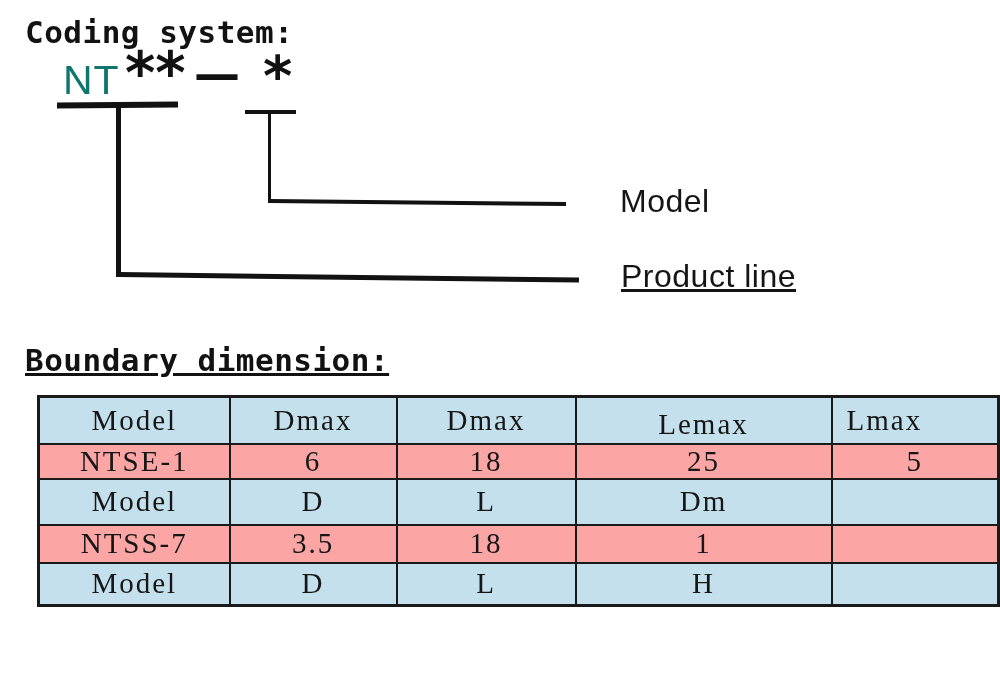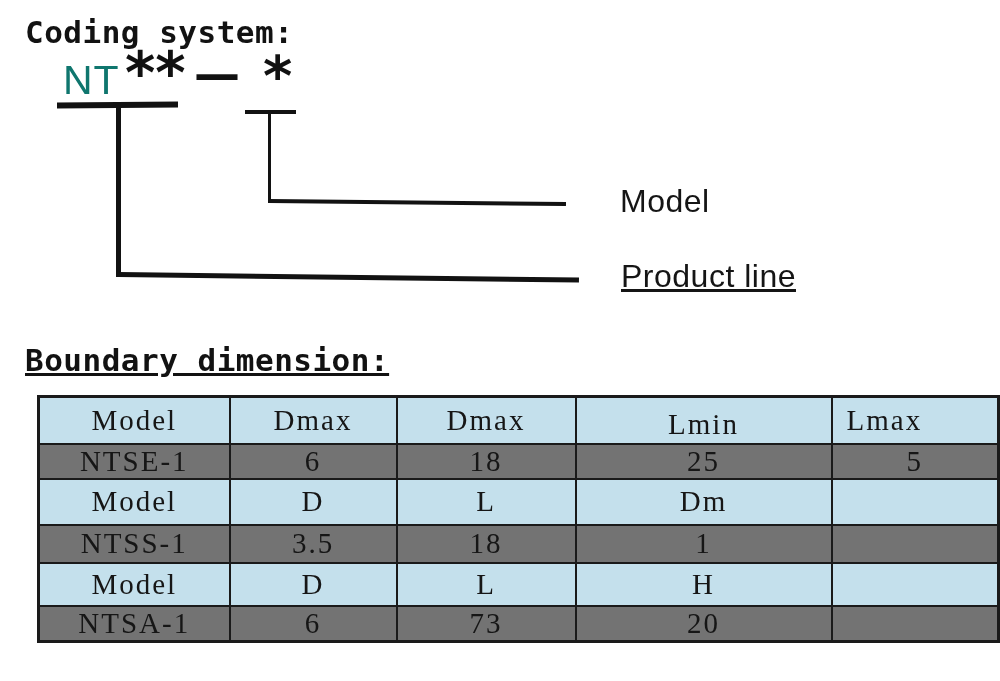--- a/index.html
+++ b/index.html
@@ -102,21 +102,21 @@
     vertical-align: middle;
     font-family: "Liberation Serif", serif;
     font-size: 29px;
     letter-spacing: 2px;
     color: #161616;
     padding: 0;
     overflow: hidden;
     white-space: nowrap;
   }
   tr.row-blue td { background: #c4e0ec; }
-  tr.row-white td { background: #737373; }
+  tr.row-white td { background: #fca5a5; }
   #dim-table td.cell-lmin-header { padding-top: 9px; }
   #dim-table td.cell-lmax-header { text-align: left; padding-left: 14px; }
 </style>
 </head>
 <body>
 
 <div id="page">
 
   <div id="coding-title" class="abs section-title">Coding system:</div>
 
@@ -147,54 +147,47 @@
       <col style="width:167px">
       <col style="width:179px">
       <col style="width:256px">
       <col style="width:167px">
     </colgroup>
     <tbody>
       <tr class="row-blue" style="height:47px">
         <td>Model</td>
         <td>Dmax</td>
         <td>Dmax</td>
-        <td class="cell-lmin-header">Lmin</td>
+        <td class="cell-lmin-header">Lemax</td>
         <td class="cell-lmax-header">Lmax</td>
       </tr>
       <tr class="row-white" style="height:35px">
         <td>NTSE-1</td>
         <td>6</td>
         <td>18</td>
         <td>25</td>
         <td>5</td>
       </tr>
       <tr class="row-blue" style="height:46px">
         <td>Model</td>
         <td>D</td>
         <td>L</td>
         <td>Dm</td>
         <td></td>
       </tr>
       <tr class="row-white" style="height:38px">
-        <td>NTSS-1</td>
+        <td>NTSS-7</td>
         <td>3.5</td>
         <td>18</td>
         <td>1</td>
         <td></td>
       </tr>
       <tr class="row-blue" style="height:43px">
         <td>Model</td>
         <td>D</td>
         <td>L</td>
         <td>H</td>
         <td></td>
       </tr>
-      <tr class="row-white" style="height:34px">
-        <td>NTSA-1</td>
-        <td>6</td>
-        <td>73</td>
-        <td>20</td>
-        <td></td>
-      </tr>
     </tbody>
   </table>
 
 </div>
 
 </body></html>

